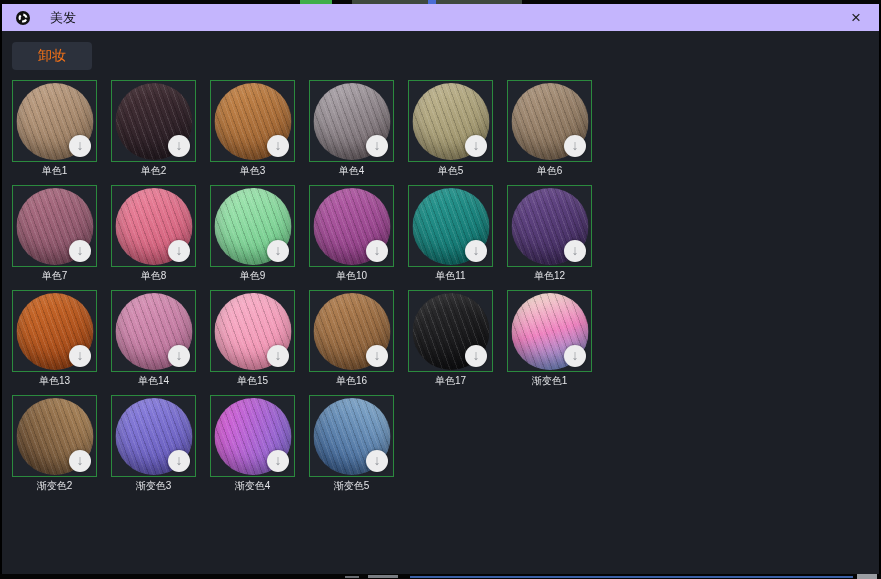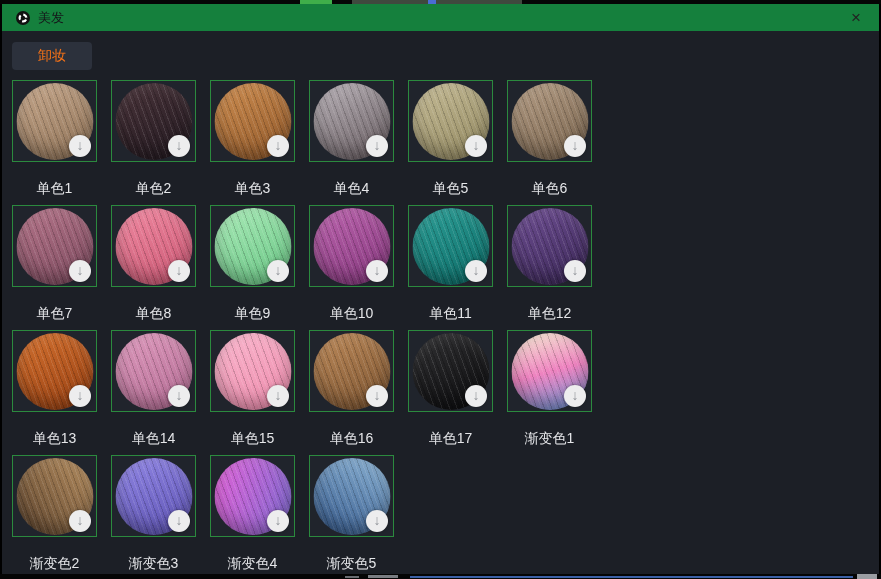--- a/index.html
+++ b/index.html
@@ -7,21 +7,21 @@
   body { font-family:"Liberation Sans","DejaVu Sans",sans-serif; background:#000; position:relative; }
 
   .window { position:absolute; inset:0; background:#000; }
 
   
   .top-strip { position:absolute; top:0; left:0; right:0; height:4px; background:#050505; }
   .frag { position:absolute; }
 
   .titlebar {
     position:absolute; top:4px; left:2px; right:2px; height:27px;
-    background:#15803d; display:flex; align-items:center; padding:0 10px;
+    background:#c4b5fd; display:flex; align-items:center; padding:0 10px;gap:12px;
   }
   .titlebar .app-icon { width:14px; height:14px; margin-left:4px; flex:0 0 auto; }
   .titlebar .title { margin-left:8px; font-size:13px; color:#15161a; }
   .titlebar .close {
     margin-left:auto; width:26px; height:26px; display:flex; align-items:center; justify-content:center;
     font-size:17px; color:#222; cursor:pointer; font-weight:300; line-height:1;
   }
 
   .content {
     position:absolute; top:31px; left:2px; right:2px; bottom:5px;
@@ -48,21 +48,21 @@
     width:77px; height:77px; border-radius:50%;
     box-shadow: inset 0 -8px 16px rgba(0,0,0,.30), inset 0 6px 12px rgba(255,255,255,.07);
   }
   .dl {
     position:absolute; right:5px; bottom:4px; width:22px; height:22px; border-radius:50%;
     background:#ededee; display:flex; align-items:center; justify-content:center;
     box-shadow:0 0 3px rgba(0,0,0,.35); cursor:pointer;
   }
   .dl span { font-size:14px; color:#92959b; line-height:1; transform:translateY(-1px); }
   .label {
-    margin-top:18px; text-align:center; font-size:14px; color:#e5e6e9;
+    margin-top:2px; text-align:center; font-size:10px; color:#e5e6e9;
     white-space:nowrap;
   }
 
   
   .bottom-strip { position:absolute; left:0; right:0; bottom:0; height:5px; background:#050505; }
 </style>
 </head>
 <body>
 
 <div class="window">

